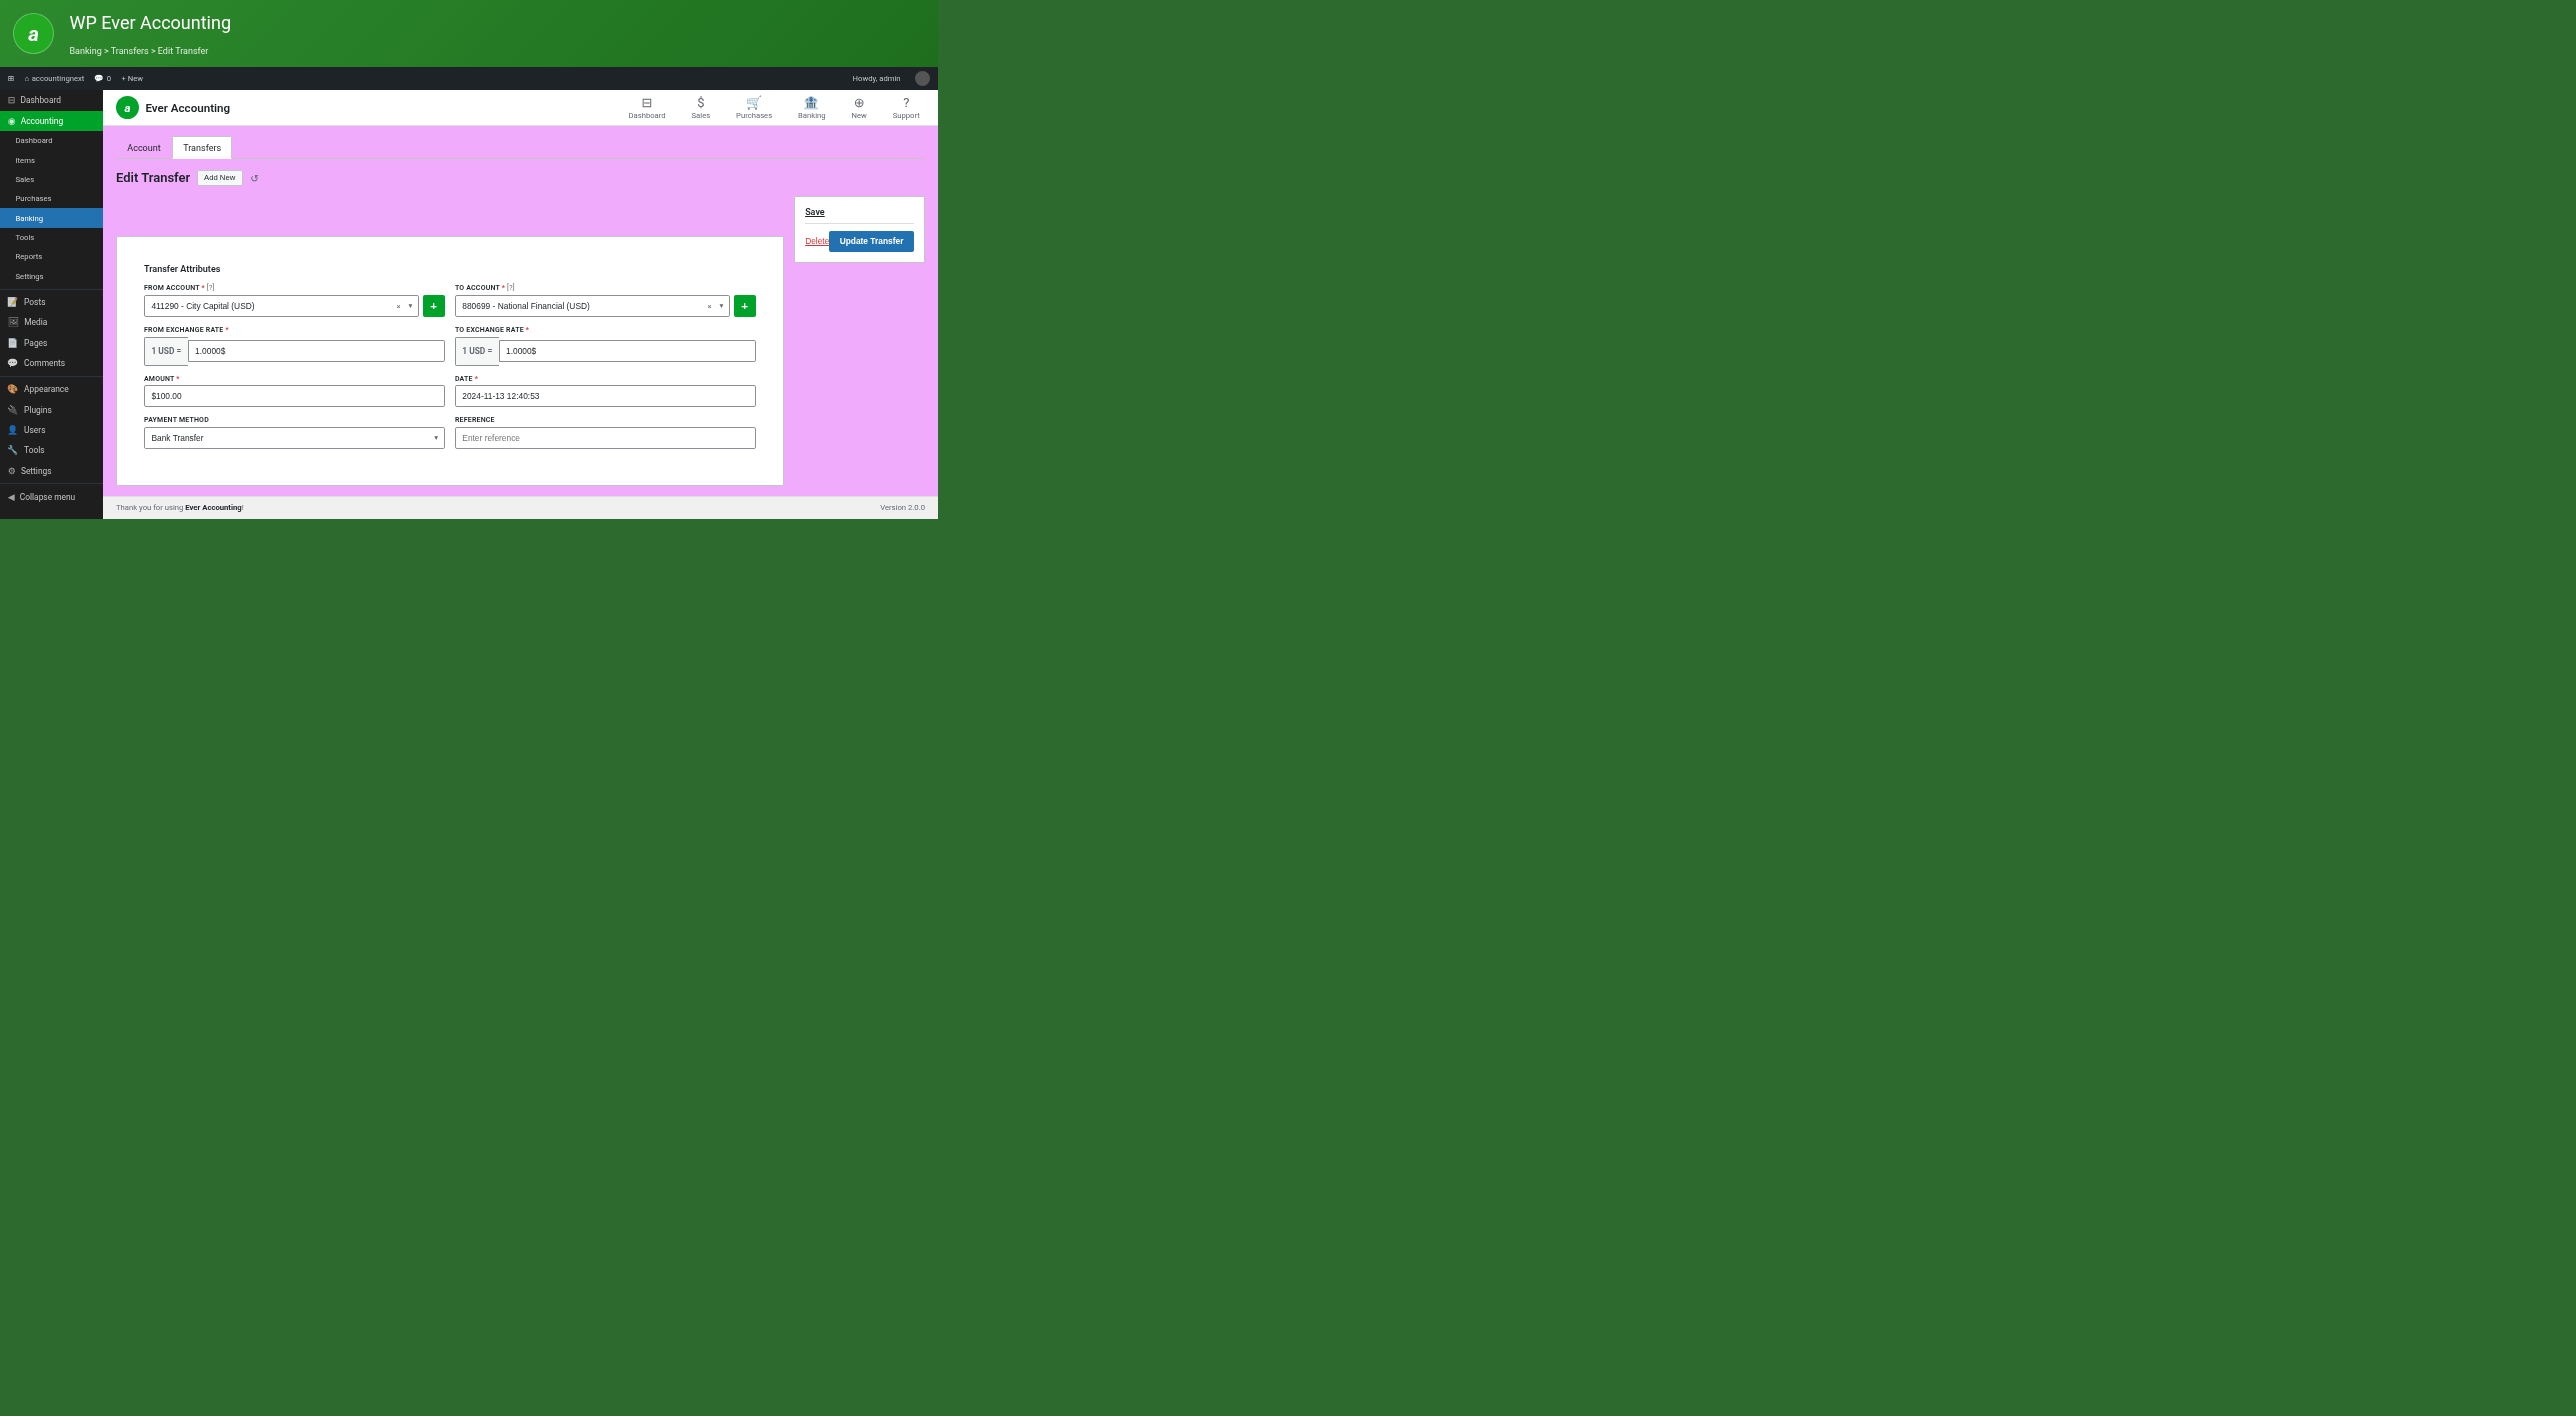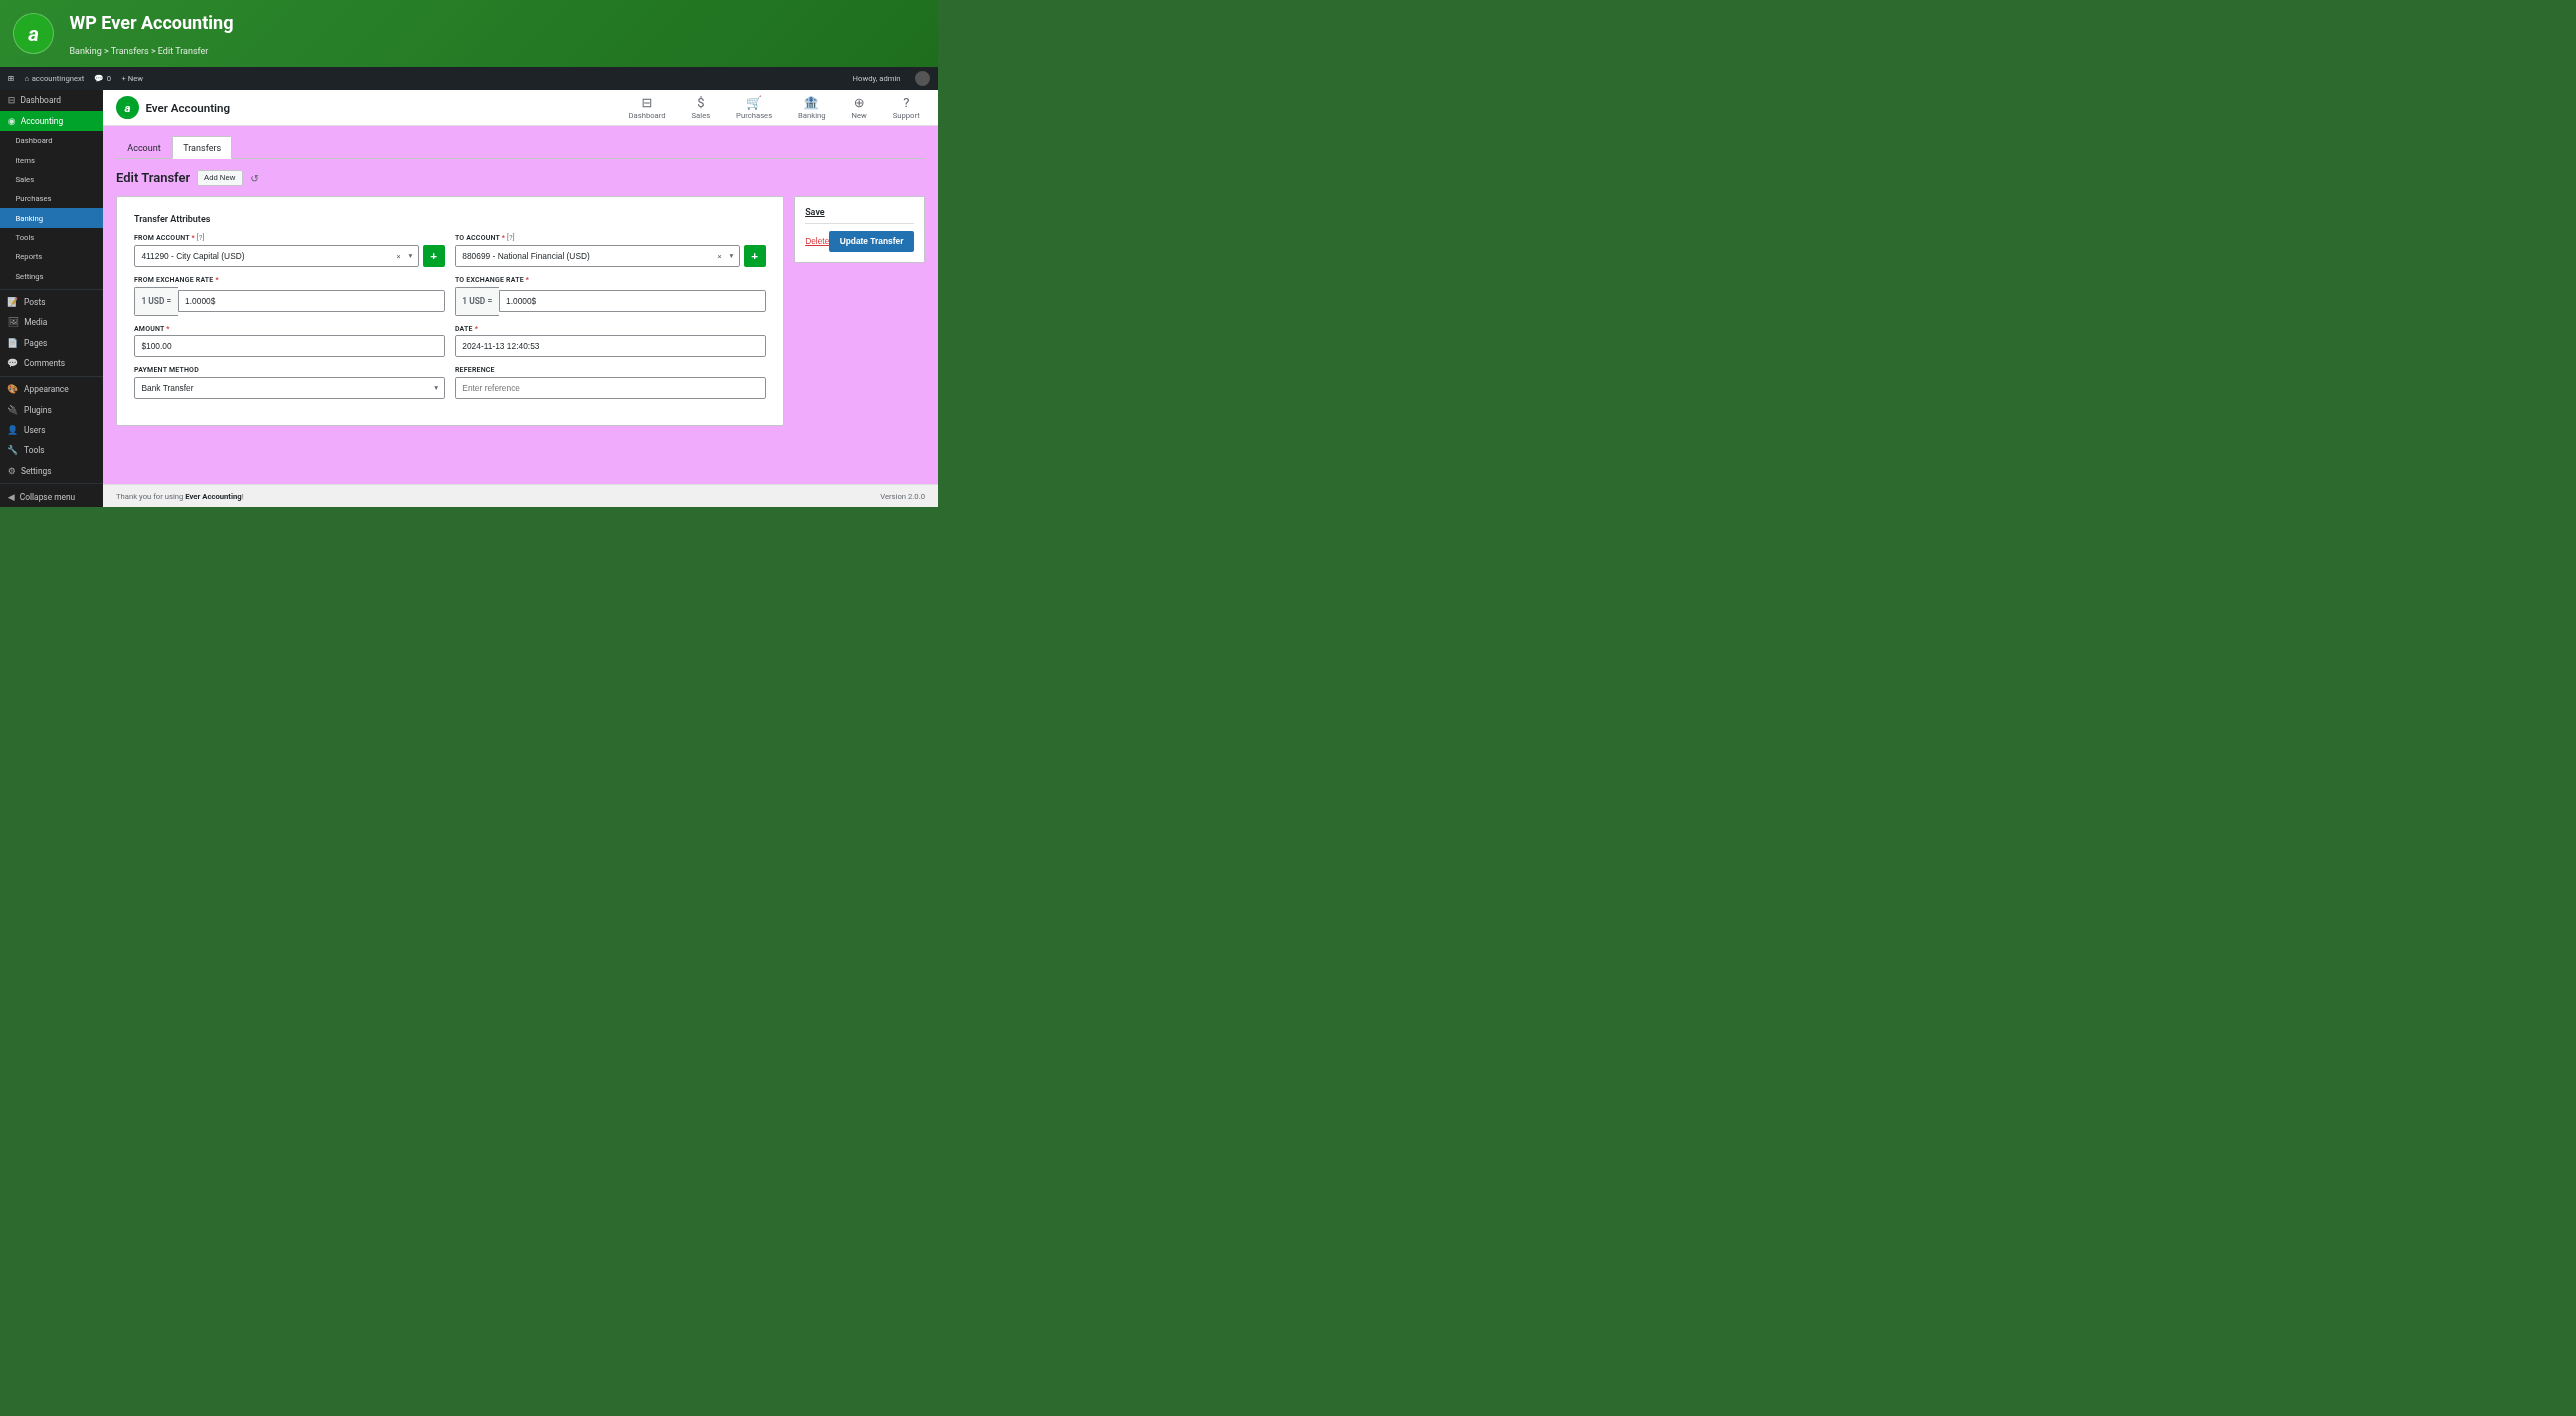--- a/index.html
+++ b/index.html
@@ -17,21 +17,21 @@
       width: 41px; height: 41px;
       background: #22aa22;
       border-radius: 50%;
       display: flex; align-items: center; justify-content: center;
       border: 1.9px solid rgba(255,255,255,0.3);
     }
     .app-logo-letter {
       color: white; font-size: 20.6px; font-weight: bold; font-style: italic;
     }
     .app-title-block {}
-    .app-title { color: white; font-size: 18px; font-weight: 700; }
+    .app-title { color: white; font-size: 18px; font-weight: 400; }
     .app-breadcrumb { color: rgba(255,255,255,0.85); font-size: 9px; margin-top: 13px; }
 
     
     .wp-admin-bar {
       background: #1d2327;
       height: 23px;
       display: flex;
       align-items: center;
       padding: 0 7.7px;
       gap: 10.3px;
@@ -127,22 +127,23 @@
       background: white;
       border-color: #c3c4c7 #c3c4c7 white #c3c4c7;
       border-radius: 1.9px 1.9px 0 0;
     }
 
     
     .form-section {
       background: white;
       border: 0.6px solid #c3c4c7;
       border-radius: 1.9px;
-      padding: 17px;
+      padding: 27px;
       flex: 1;
+      margin-top: 40px;
     }
     .section-title { font-size: 9px; font-weight: 600; color: #1d2327; margin-bottom: 10.3px; }
 
     .page-title-row {
       display: flex; align-items: center; gap: 6.4px; margin-bottom: 10.3px;
     }
     .page-title { font-size: 13px; font-weight: 600; color: #1d2327; }
     .btn-add-new {
       background: #f6f7f7; border: 0.6px solid #c3c4c7;
       padding: 2.6px 6.4px; font-size: 7.7px; border-radius: 1.9px; cursor: pointer; color: #1d2327;

